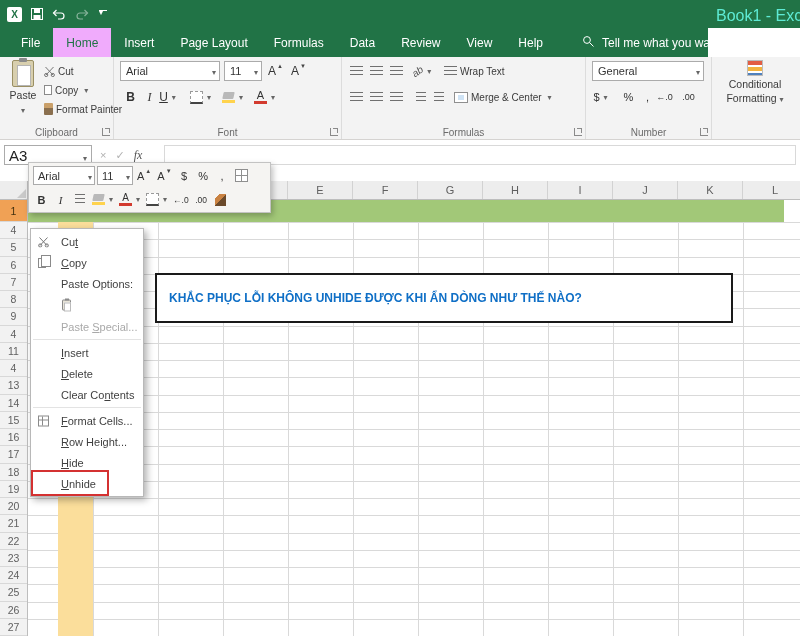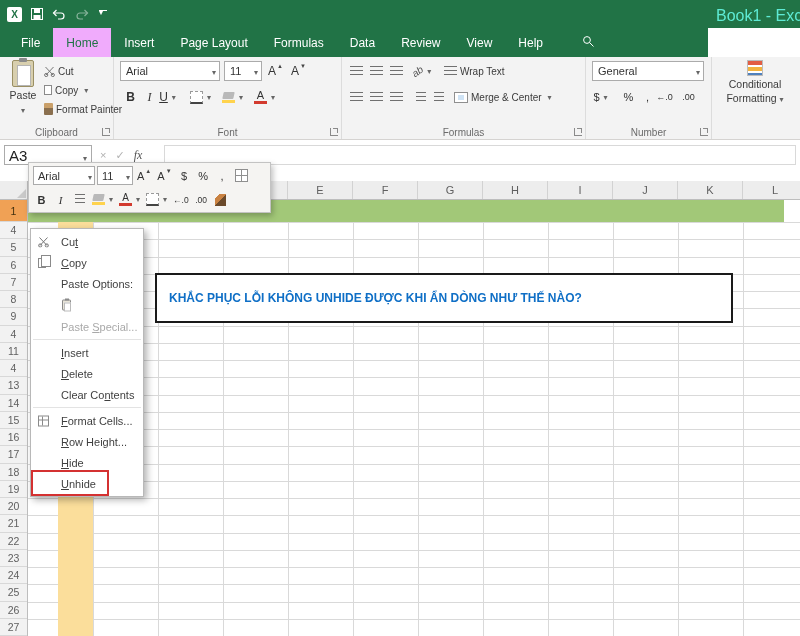--- a/index.html
+++ b/index.html
@@ -153,20 +153,21 @@
       <div class="tab">View</div>
       <div class="tab">Help</div>
     </div>
   <div id="tellme">
     <span>
       <svg width="13" height="13">
           <circle cx="5" cy="5" r="3.4" stroke="#fff" fill="none"></circle>
           <path d="M7.6 7.6 L11.5 11.5" stroke="#fff"></path>
         </svg>
     </span>
+    <span>Tell me what you want to do</span>
   </div>
 </div>
 
 <div id="ribbon">
 
   <div class="group" style="left:0;width:114px">
     <div class="bigbtn" style="left:4px;top:3px;width:38px">
       <span class="i-paste-lg"></span>
       <span>Paste</span>
       <span class="ddonly"></span>

